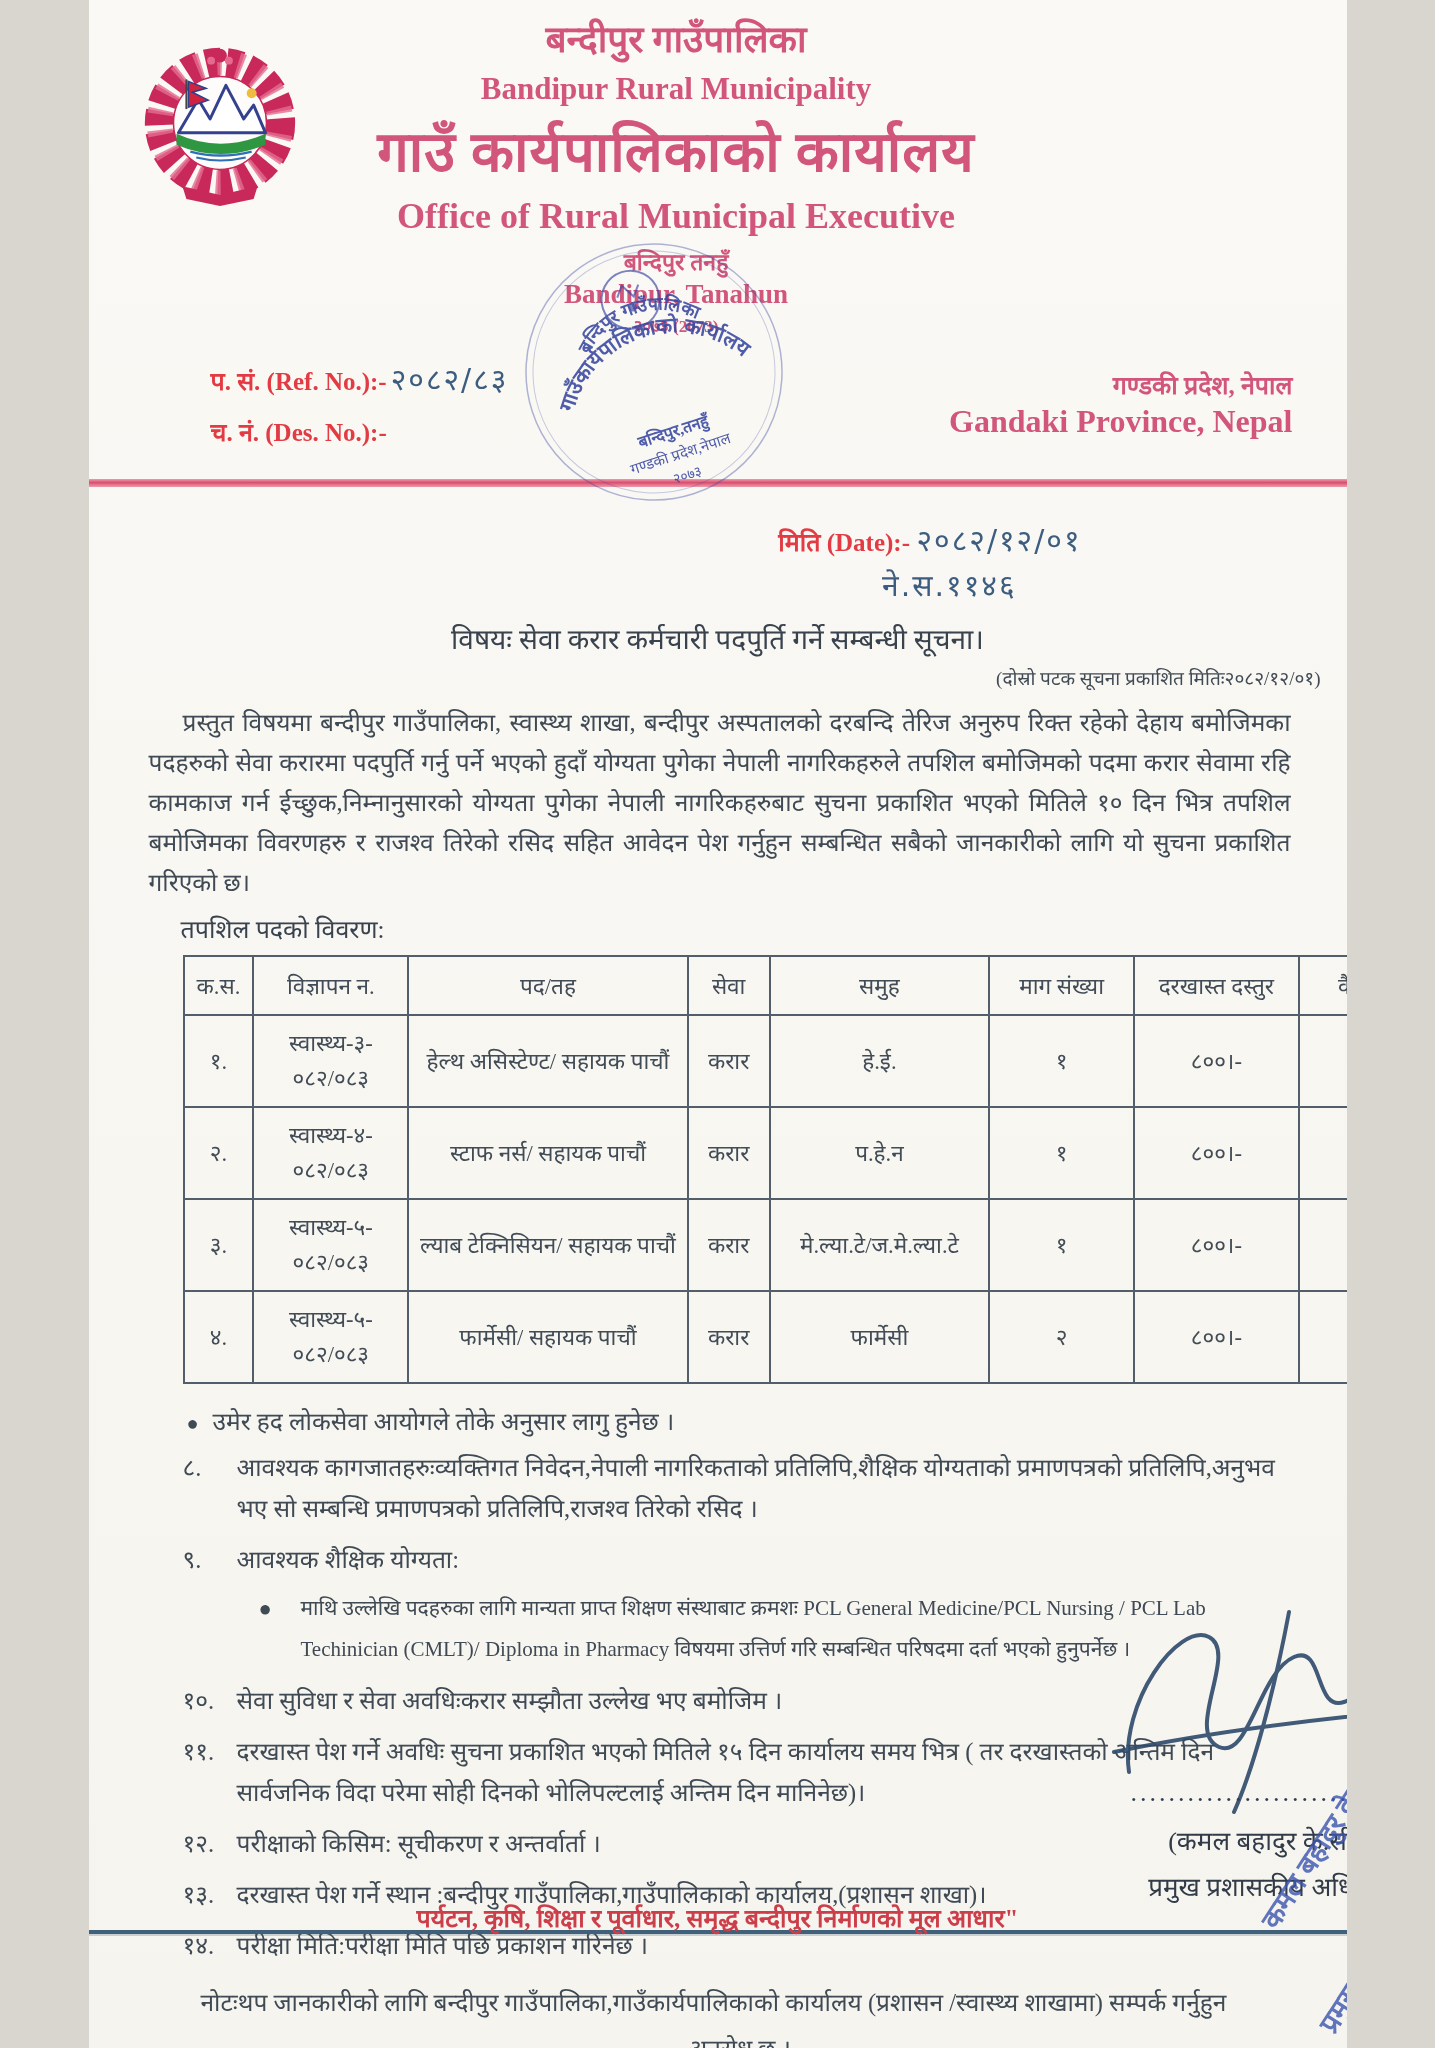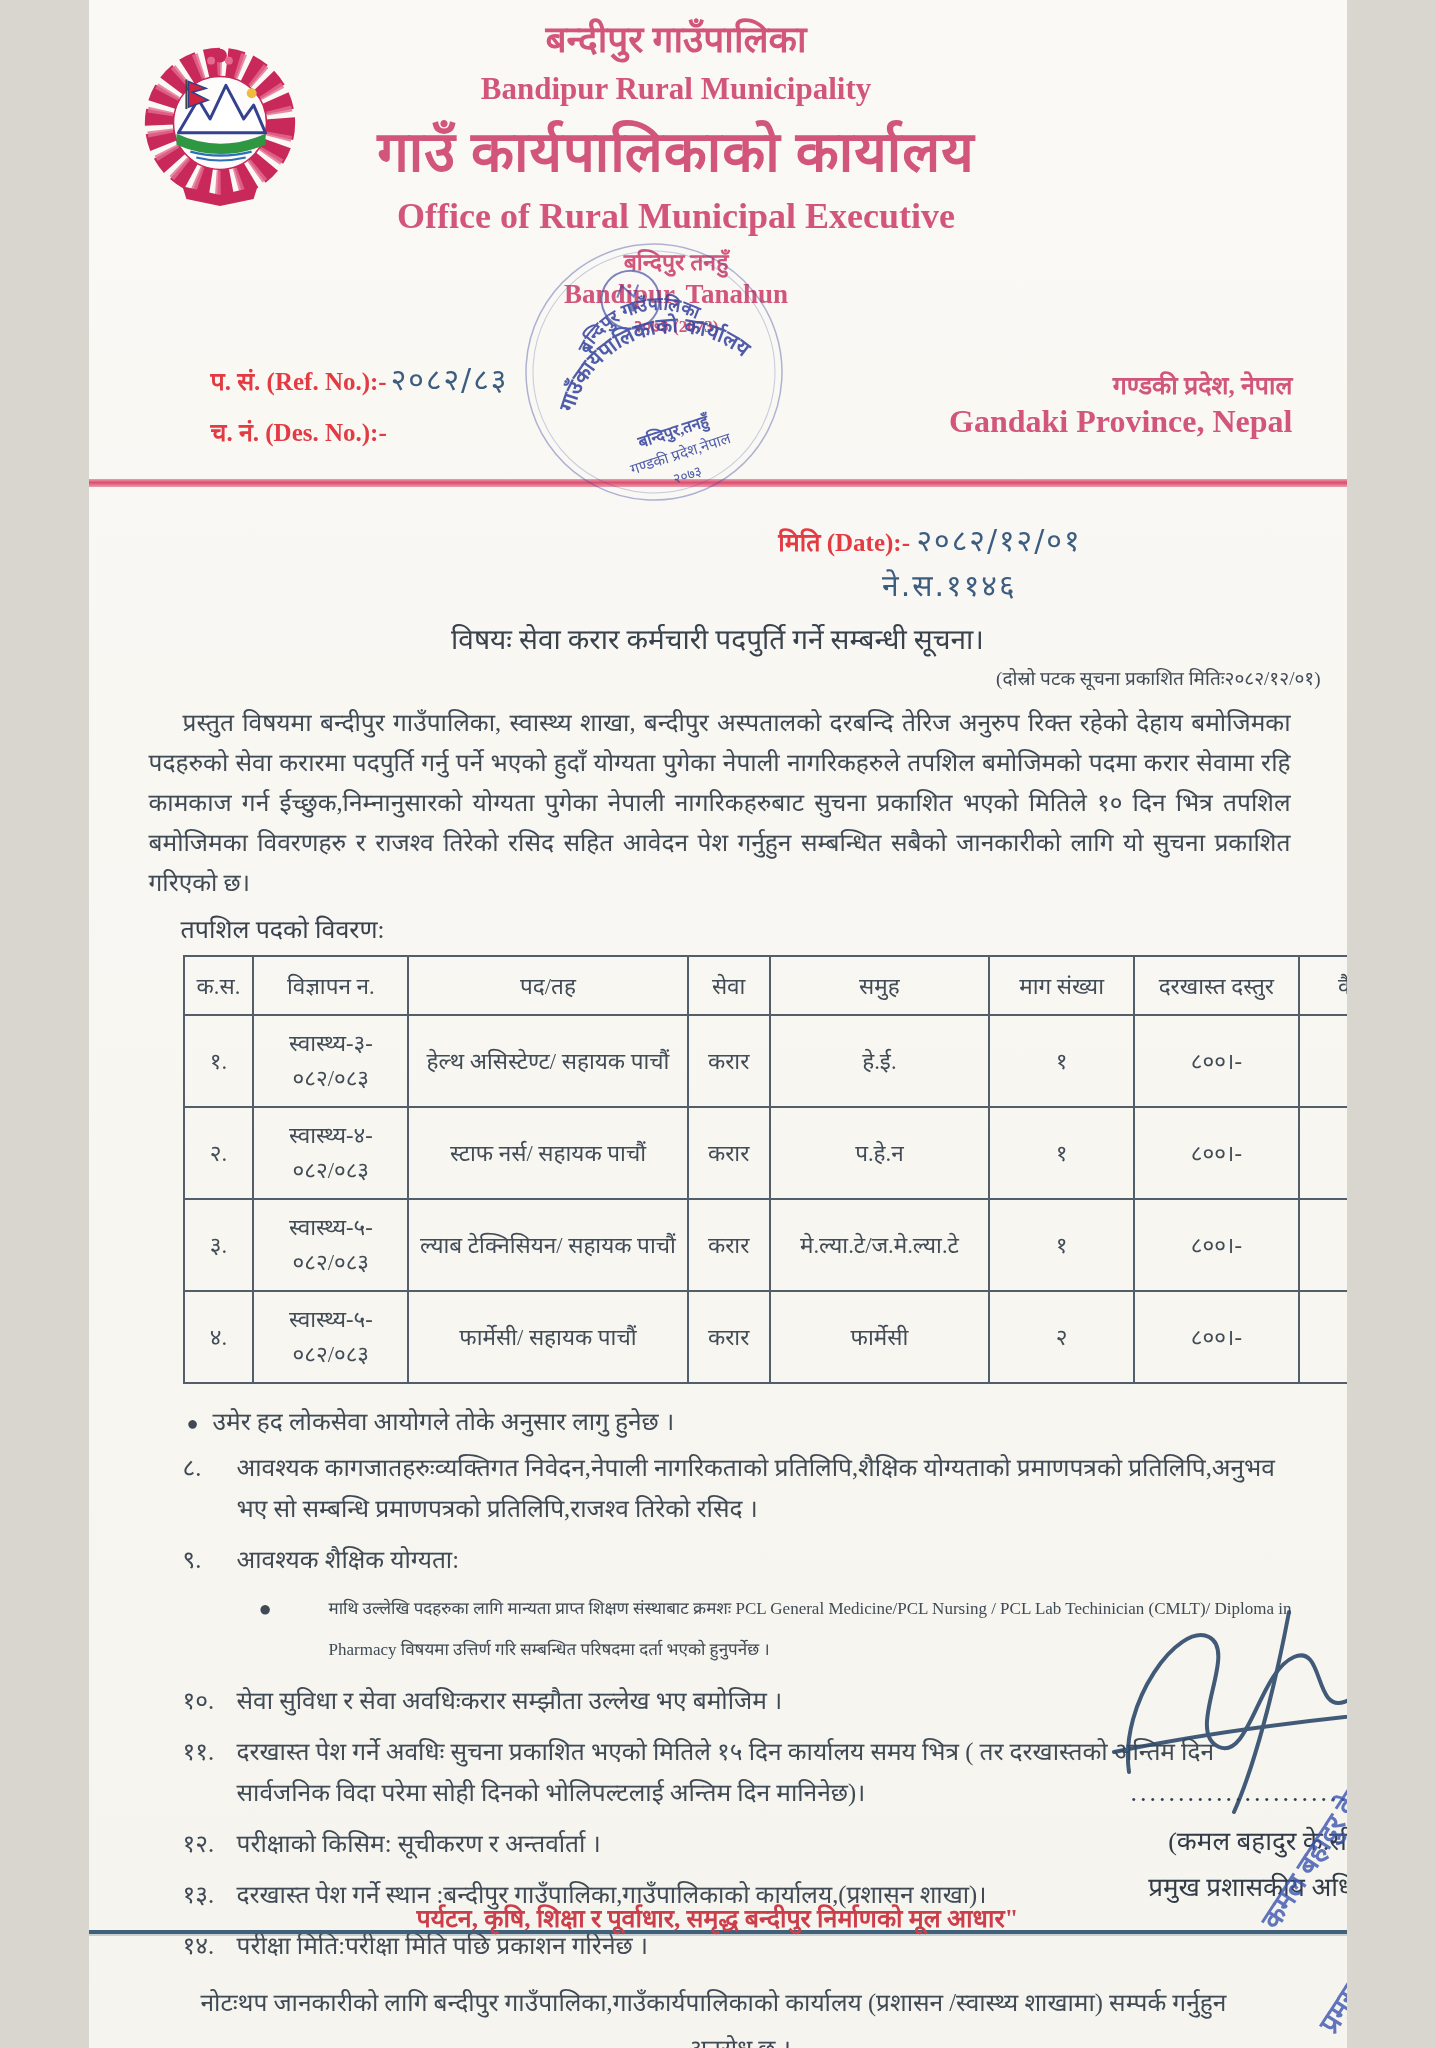--- a/index.html
+++ b/index.html
@@ -44,21 +44,21 @@
   table.vacancy th{padding:13px 4px;font-weight:normal;}
   table.vacancy td{padding:10px 6px;line-height:35px;}
   
   .agenote{margin:20px 0 0 98px;font-size:24.5px;}
   .agenote .dot{font-size:20px;margin-right:14px;}
   .item{display:flex;margin:10px 50px 0 94px;}
   .item .inum{min-width:54px;font-size:24.5px;line-height:41px;}
   .item .itext{flex:1;font-size:24.5px;line-height:41px;}
   .edu{display:flex;margin:8px 50px 0 170px;}
   .edu .dot{min-width:42px;font-size:22px;line-height:41px;}
-  .edu .itext{flex:1;font-size:17px;line-height:41px;margin-left:28px;}
+  .edu .itext{flex:1;font-size:21px;line-height:41px;}
   .note1{margin:16px 40px 0 112px;font-size:24.5px;line-height:41px;}
   .note2{margin-top:8px;padding-left:600px;font-size:24.5px;}
   
   .sig-svg{position:absolute;left:1000px;top:1582px;}
   .sig-dots{position:absolute;left:1042px;top:1778px;width:260px;font-size:26px;letter-spacing:3px;color:#2e3e52;}
   .sig-name{position:absolute;left:1010px;top:1822px;width:340px;text-align:center;font-size:26px;color:#323c48;}
   .sig-title{position:absolute;left:990px;top:1868px;width:380px;text-align:center;font-size:26px;color:#323c48;}
   .stamp-name{position:absolute;left:1178px;top:1906px;width:420px;font-size:28px;font-weight:bold;color:#3b55b0;opacity:.8;transform:rotate(-57deg);transform-origin:left center;}
   .stamp-title{position:absolute;left:1236px;top:2010px;width:460px;font-size:28px;font-weight:bold;color:#3b55b0;opacity:.8;transform:rotate(-57deg);transform-origin:left center;}
   

